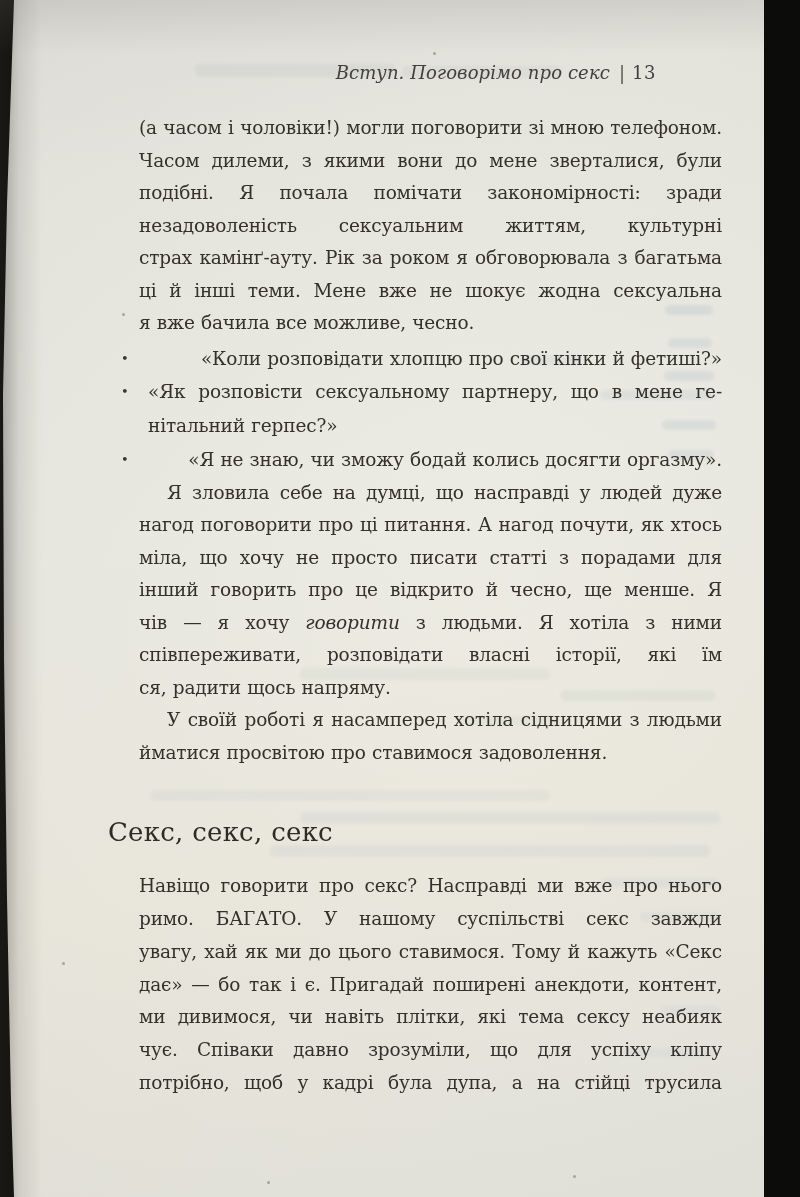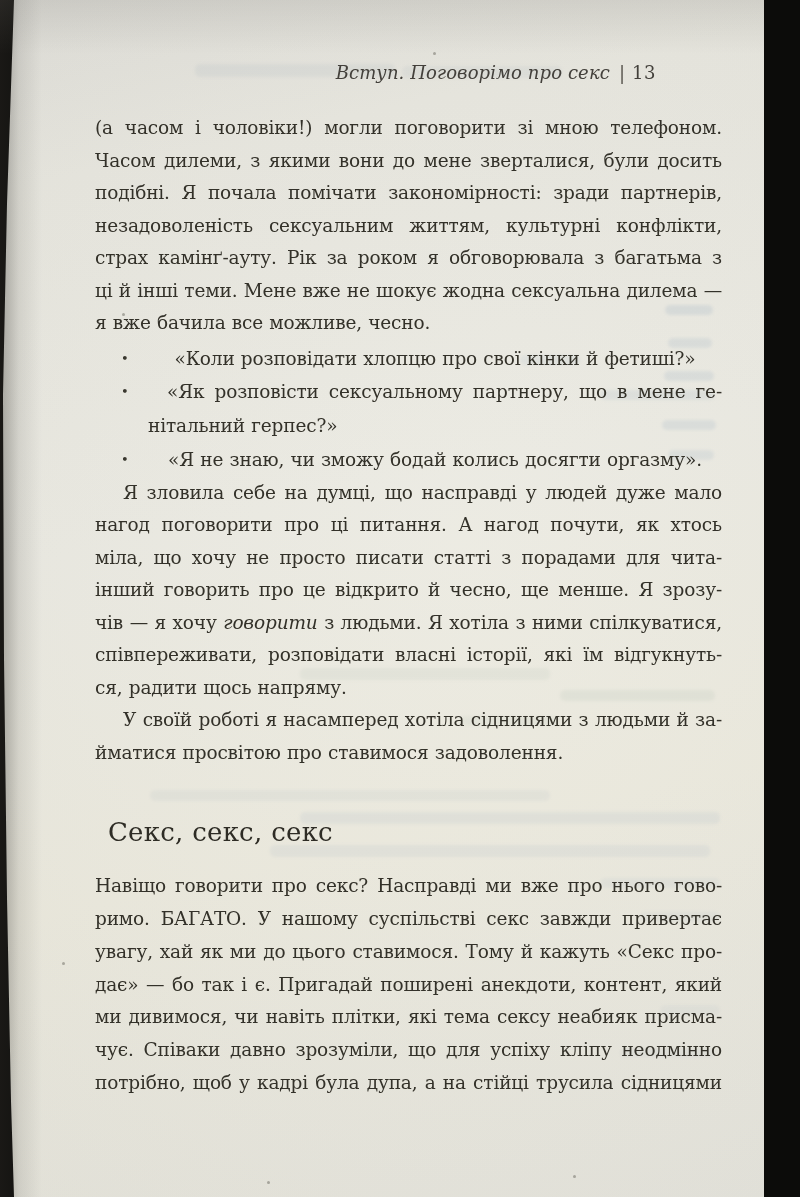--- a/index.html
+++ b/index.html
@@ -42,33 +42,33 @@
 
   .text-block{
     position:absolute;left:95px;top:112px;width:627px;
     color:#333129;
     font-size:18.5px;letter-spacing:-0.15px;
     word-spacing:0.5px;
   }
   .para{margin:0;padding:0;}
   .line{
     display:block;height:32.5px;line-height:32.5px;overflow:hidden;
-    text-align:justify;text-align-last:justify;
+    text-align:justify;text-align-last:justify;margin-left:44px;
   }
   .line.last{text-align-last:left;}
   .line.ind{text-indent:28px;}
 
   .bullets{margin-top:2px;}
   .bullet-row{display:flex;height:33.8px;line-height:33.8px;overflow:hidden;}
   .marker{
     width:53px;flex:0 0 53px;box-sizing:border-box;
     padding-left:26px;font-size:13px;color:#3a382f;
   }
-  .btext{flex:1 1 auto;display:block;text-align:center;}
-  .btext.just{text-align:justify;text-align-last:justify;margin-left:19px;}
+  .btext{flex:1 1 auto;display:block;text-align:right;}
+  .btext.just{text-align:justify;text-align-last:justify;}
   .bullet-cont{
     height:33.8px;line-height:33.8px;margin-left:53px;overflow:hidden;text-align:left;
   }
 
   .section-heading{
     margin:44px 0 0 0;padding:0 0 0 13px;
     height:38px;line-height:38px;
     font-size:26px;font-weight:normal;color:#2e2c25;
     letter-spacing:0.2px;
   }

